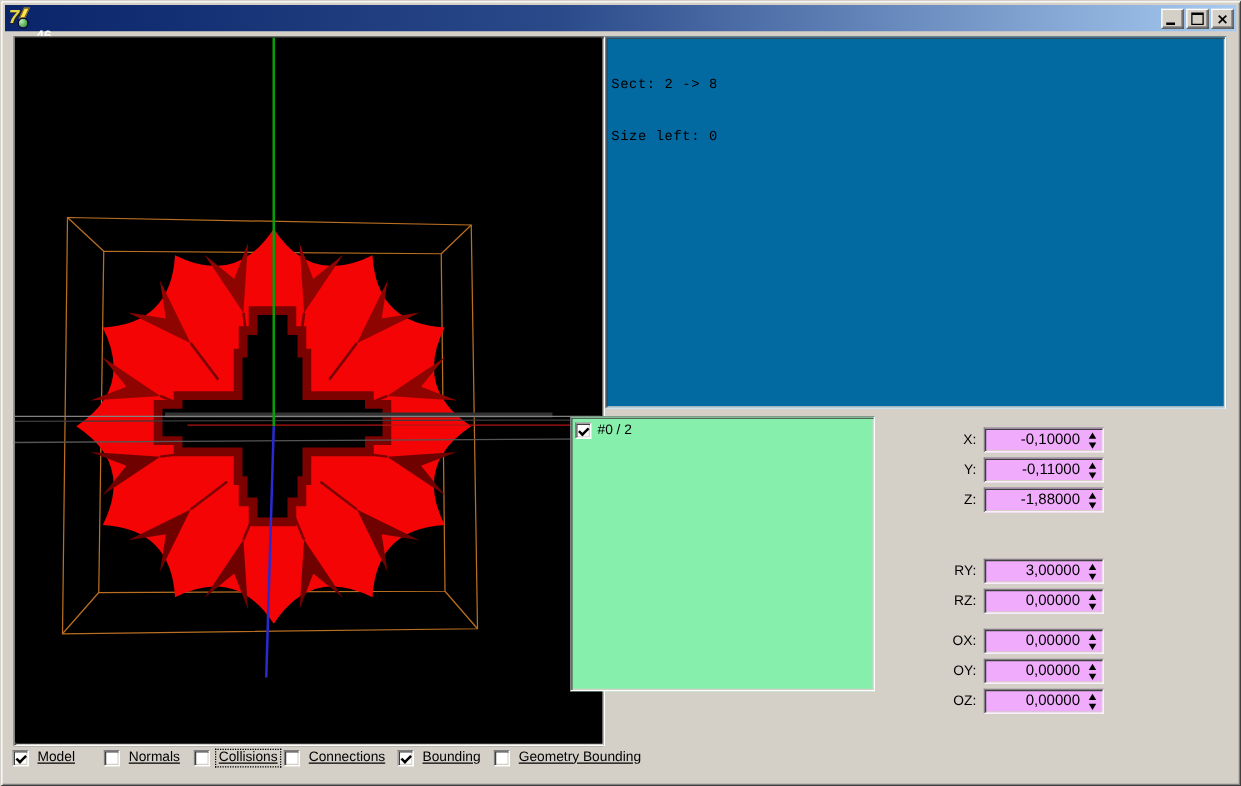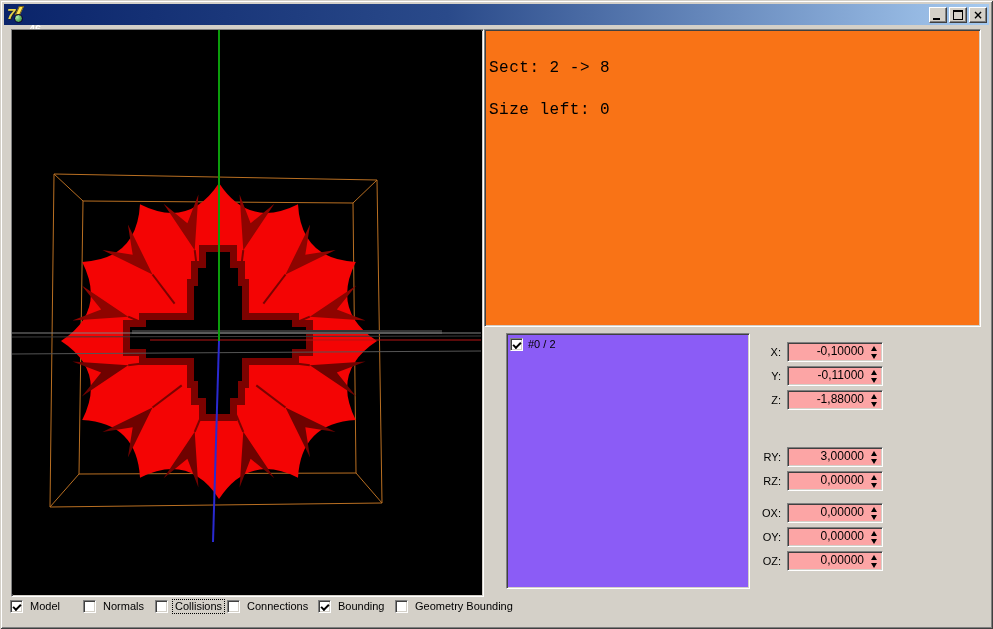--- a/index.html
+++ b/index.html
@@ -25,39 +25,39 @@
            box-shadow:inset -1px -1px 0 #808080;position:relative;margin-left:2px;
            display:flex;align-items:center;justify-content:center;}
   .glyph-min{position:absolute;left:3px;bottom:2px;width:7px;height:2px;background:#000;}
   .glyph-max{width:8px;height:7px;border:1px solid #000;border-top-width:2px;}
   .glyph-close{font-size:12px;font-weight:bold;line-height:10px;font-family:"DejaVu Sans",sans-serif;}
   
   .sunken{border:1px solid;border-color:#808080 #fff #fff #808080;
           box-shadow:inset 1px 1px 0 #404040, inset -1px -1px 0 #d4d0c8;}
   .viewport{position:absolute;left:11px;top:29px;width:471px;height:566px;background:#000;}
   .viewport svg{display:block;}
-  .info-panel{position:absolute;left:484px;top:29px;width:497px;height:298px;background:#f97316;
-              font-family:"Liberation Mono","DejaVu Sans Mono",monospace;font-size:16px;line-height:14px;
+  .info-panel{position:absolute;left:484px;top:29px;width:497px;height:298px;background:#0369a1;
+              font-family:"Liberation Mono","DejaVu Sans Mono",monospace;font-size:11px;line-height:14px;
               letter-spacing:.5px;padding:3px 4px;box-sizing:border-box;white-space:pre;}
-  .list-panel{position:absolute;left:506px;top:333px;width:244px;height:256px;background:#8b5cf6;
+  .list-panel{position:absolute;left:456px;top:333px;width:244px;height:220px;background:#86efac;
               box-sizing:border-box;padding:2px 3px;}
   .list-item{display:flex;align-items:center;gap:5px;height:16px;}
   
   .checkbox{width:13px;height:13px;background:#fff;border:1px solid;box-sizing:border-box;
             border-color:#808080 #fff #fff #808080;box-shadow:inset 1px 1px 0 #404040, inset -1px -1px 0 #d4d0c8;
             position:relative;flex:0 0 auto;}
   .checkbox.checked::after{content:"";position:absolute;left:2px;top:3px;width:6px;height:3px;
             border-left:2px solid #000;border-bottom:2px solid #000;transform:rotate(-45deg);}
   .cb-item{position:absolute;display:flex;align-items:center;gap:5px;height:14px;}
-  .cb-label{padding:0 2px;line-height:13px;}
+  .cb-label{padding:0 2px;line-height:13px;text-decoration:underline;}
   .cb-label.focused{outline:1px dotted #000;}
   
   .spin-row{position:absolute;left:741px;display:flex;align-items:center;height:20px;}
   .spin-label{width:40px;text-align:right;margin-right:6px;font-size:11px;}
-  .spin-field{width:96px;height:20px;background:#fca5a5;box-sizing:border-box;display:flex;align-items:stretch;}
+  .spin-field{width:96px;height:20px;background:#f0abfc;box-sizing:border-box;display:flex;align-items:stretch;}
   .spin-value{flex:1;text-align:right;font-size:12px;line-height:17px;padding-right:2px;}
   .spinner{width:16px;display:flex;flex-direction:column;align-items:center;justify-content:center;gap:3px;}
   .arrow-up{width:0;height:0;border-left:3px solid transparent;border-right:3px solid transparent;
             border-bottom:5px solid #000;}
   .arrow-down{width:0;height:0;border-left:3px solid transparent;border-right:3px solid transparent;
             border-top:5px solid #000;}
 </style>
 </head>
 <body>
 

